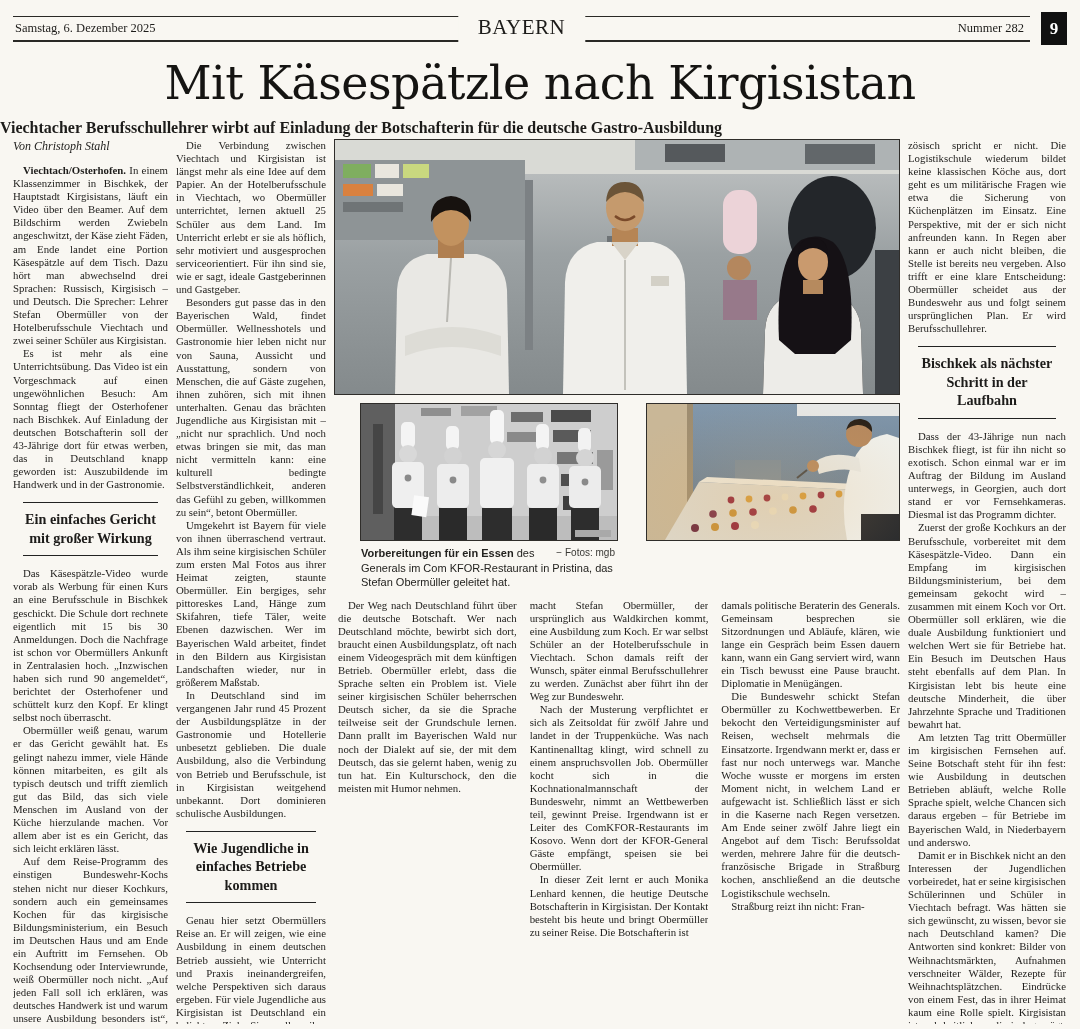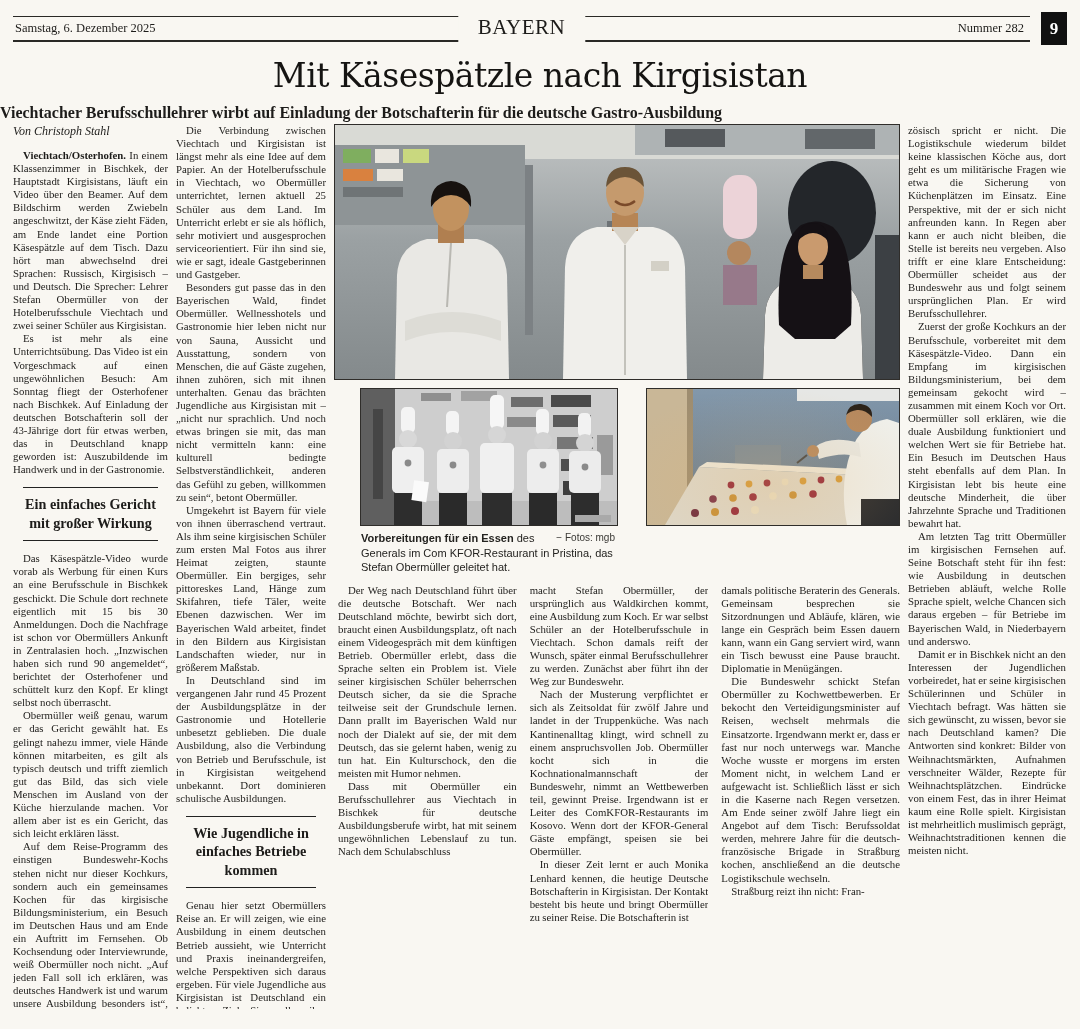--- a/index.html
+++ b/index.html
@@ -24,21 +24,21 @@
     font-family:"Liberation Serif", serif;
   }
   .pagenum-box {
     position:absolute; right:-37px; top:-5px; width:26px; height:33px;
     background:#111; color:#fff; display:flex; align-items:center; justify-content:center;
     font-size:17px; font-weight:bold; font-family:"Liberation Serif", serif;
   }
   
   .headline {
     text-align:center; font-family:"DejaVu Serif", serif; font-weight:normal;
-    font-size:33px; letter-spacing:-0.5px; margin-top:14px; color:#151412;
+    font-size:46px; letter-spacing:-0.5px; margin-top:14px; color:#151412;
   }
   .deck {
     font-family:"Liberation Serif", serif; font-weight:bold;
     font-size:16px; margin-top:9px; color:#1d1c1a;
   }
   
   .content {
     display:grid; grid-template-columns:155px 150px 566px 158px;
     column-gap:8px; padding:0 13px; margin-top:2px; height:885px; overflow:hidden;
   }
@@ -291,40 +291,41 @@
       <div class="caption-row">
         <div class="caption">
           <span class="credit-right">− Fotos: mgb</span>
           <b>Vorbereitungen für ein Essen</b><span> des Generals im Com KFOR-Restaurant in Pristina, das Stefan Obermüller geleitet hat.</span>
         </div>
       </div>
 
       <div class="mid-text">
         <div class="col">
             <p class="para">Der Weg nach Deutschland führt über die deutsche Botschaft. Wer nach Deutschland möchte, bewirbt sich dort, braucht einen Ausbildungsplatz, oft nach einem Videogespräch mit dem künftigen Betrieb. Obermüller erlebt, dass die Sprache selten ein Problem ist. Viele seiner kirgisischen Schüler beherrschen Deutsch sicher, da sie die Sprache teilweise seit der Grundschule lernen. Dann prallt im Bayerischen Wald nur noch der Dialekt auf sie, der mit dem Deutsch, das sie gelernt haben, wenig zu tun hat. Ein Kulturschock, den die meisten mit Humor nehmen.</p>
-            <p class="para">Dass mit Obermüller ein Berufsschullehrer aus Viechtach in Bischkek für deutsche Ausbildungsberufe wirbt, hat mit seinem ungewöhnlichen Lebenslauf zu tun. Nach dem Schulabschluss</p>
           </div>
         <div class="col">
             <p class="para noindent">macht Stefan Obermüller, der ursprünglich aus Waldkirchen kommt, eine Ausbildung zum Koch. Er war selbst Schüler an der Hotelberufsschule in Viechtach. Schon damals reift der Wunsch, später einmal Berufsschullehrer zu werden. Zunächst aber führt ihn der Weg zur Bundeswehr.</p>
             <p class="para">Nach der Musterung verpflichtet er sich als Zeitsoldat für zwölf Jahre und landet in der Truppenküche. Was nach Kantinenalltag klingt, wird schnell zu einem anspruchsvollen Job. Obermüller kocht sich in die Kochnationalmannschaft der Bundeswehr, nimmt an Wettbewerben teil, gewinnt Preise. Irgendwann ist er Leiter des ComKFOR-Restaurants im Kosovo. Wenn dort der KFOR-General Gäste empfängt, speisen sie bei Obermüller.</p>
             <p class="para">In dieser Zeit lernt er auch Monika Lenhard kennen, die heutige Deutsche Botschafterin in Kirgisistan. Der Kontakt besteht bis heute und bringt Obermüller zu seiner Reise. Die Botschafterin ist</p>
           </div>
         <div class="col">
             <p class="para noindent">damals politische Beraterin des Generals. Gemeinsam besprechen sie Sitzordnungen und Abläufe, klären, wie lange ein Gespräch beim Essen dauern kann, wann ein Gang serviert wird, wann ein Tisch bewusst eine Pause braucht. Diplomatie in Menügängen.</p>
             <p class="para">Die Bundeswehr schickt Stefan Obermüller zu Kochwettbewerben. Er bekocht den Verteidigungsminister auf Reisen, wechselt mehrmals die Einsatzorte. Irgendwann merkt er, dass er fast nur noch unterwegs war. Manche Woche wusste er morgens im ersten Moment nicht, in welchem Land er aufgewacht ist. Schließlich lässt er sich in die Kaserne nach Regen versetzen. Am Ende seiner zwölf Jahre liegt ein Angebot auf dem Tisch: Berufssoldat werden, mehrere Jahre für die deutsch-französische Brigade in Straßburg kochen, anschließend an die deutsche Logistikschule wechseln.</p>
             <p class="para">Straßburg reizt ihn nicht: Fran-</p>
           </div>
       </div>
     </div>
 
     <div class="col">
       <div>
           <p class="para noindent">zösisch spricht er nicht. Die Logistikschule wiederum bildet keine klassischen Köche aus, dort geht es um militärische Fragen wie etwa die Sicherung von Küchenplätzen im Einsatz. Eine Perspektive, mit der er sich nicht anfreunden kann. In Regen aber kann er auch nicht bleiben, die Stelle ist bereits neu vergeben. Also trifft er eine klare Entscheidung: Obermüller scheidet aus der Bundeswehr aus und folgt seinem ursprünglichen Plan. Er wird Berufsschullehrer.</p>
         </div>
-      <div>
+      <div class="xhead">Bischkek als nächster Schritt in der Laufbahn</div>
+      <div>
+          <p class="para">Dass der 43-Jährige nun nach Bischkek fliegt, ist für ihn nicht so exotisch. Schon einmal war er im Auftrag der Bildung im Ausland unterwegs, in Georgien, auch dort stand er vor Fernsehkameras. Diesmal ist das Programm dichter.</p>
           <p class="para">Zuerst der große Kochkurs an der Berufsschule, vorbereitet mit dem Käsespätzle-Video. Dann ein Empfang im kirgisischen Bildungsministerium, bei dem gemeinsam gekocht wird – zusammen mit einem Koch vor Ort. Obermüller soll erklären, wie die duale Ausbildung funktioniert und welchen Wert sie für Betriebe hat. Ein Besuch im Deutschen Haus steht ebenfalls auf dem Plan. In Kirgisistan lebt bis heute eine deutsche Minderheit, die über Jahrzehnte Sprache und Traditionen bewahrt hat.</p>
           <p class="para">Am letzten Tag tritt Obermüller im kirgisischen Fernsehen auf. Seine Botschaft steht für ihn fest: wie Ausbildung in deutschen Betrieben abläuft, welche Rolle Sprache spielt, welche Chancen sich daraus ergeben – für Betriebe im Bayerischen Wald, in Niederbayern und anderswo.</p>
           <p class="para">Damit er in Bischkek nicht an den Interessen der Jugendlichen vorbeiredet, hat er seine kirgisischen Schülerinnen und Schüler in Viechtach befragt. Was hätten sie sich gewünscht, zu wissen, bevor sie nach Deutschland kamen? Die Antworten sind konkret: Bilder von Weihnachtsmärkten, Aufnahmen verschneiter Wälder, Rezepte für Weihnachtsplätzchen. Eindrücke von einem Fest, das in ihrer Heimat kaum eine Rolle spielt. Kirgisistan ist mehrheitlich muslimisch geprägt, Weihnachtstraditionen kennen die meisten nicht.</p>
         </div>
     </div>
 
   </div>
 </div>
 
 </body></html>

